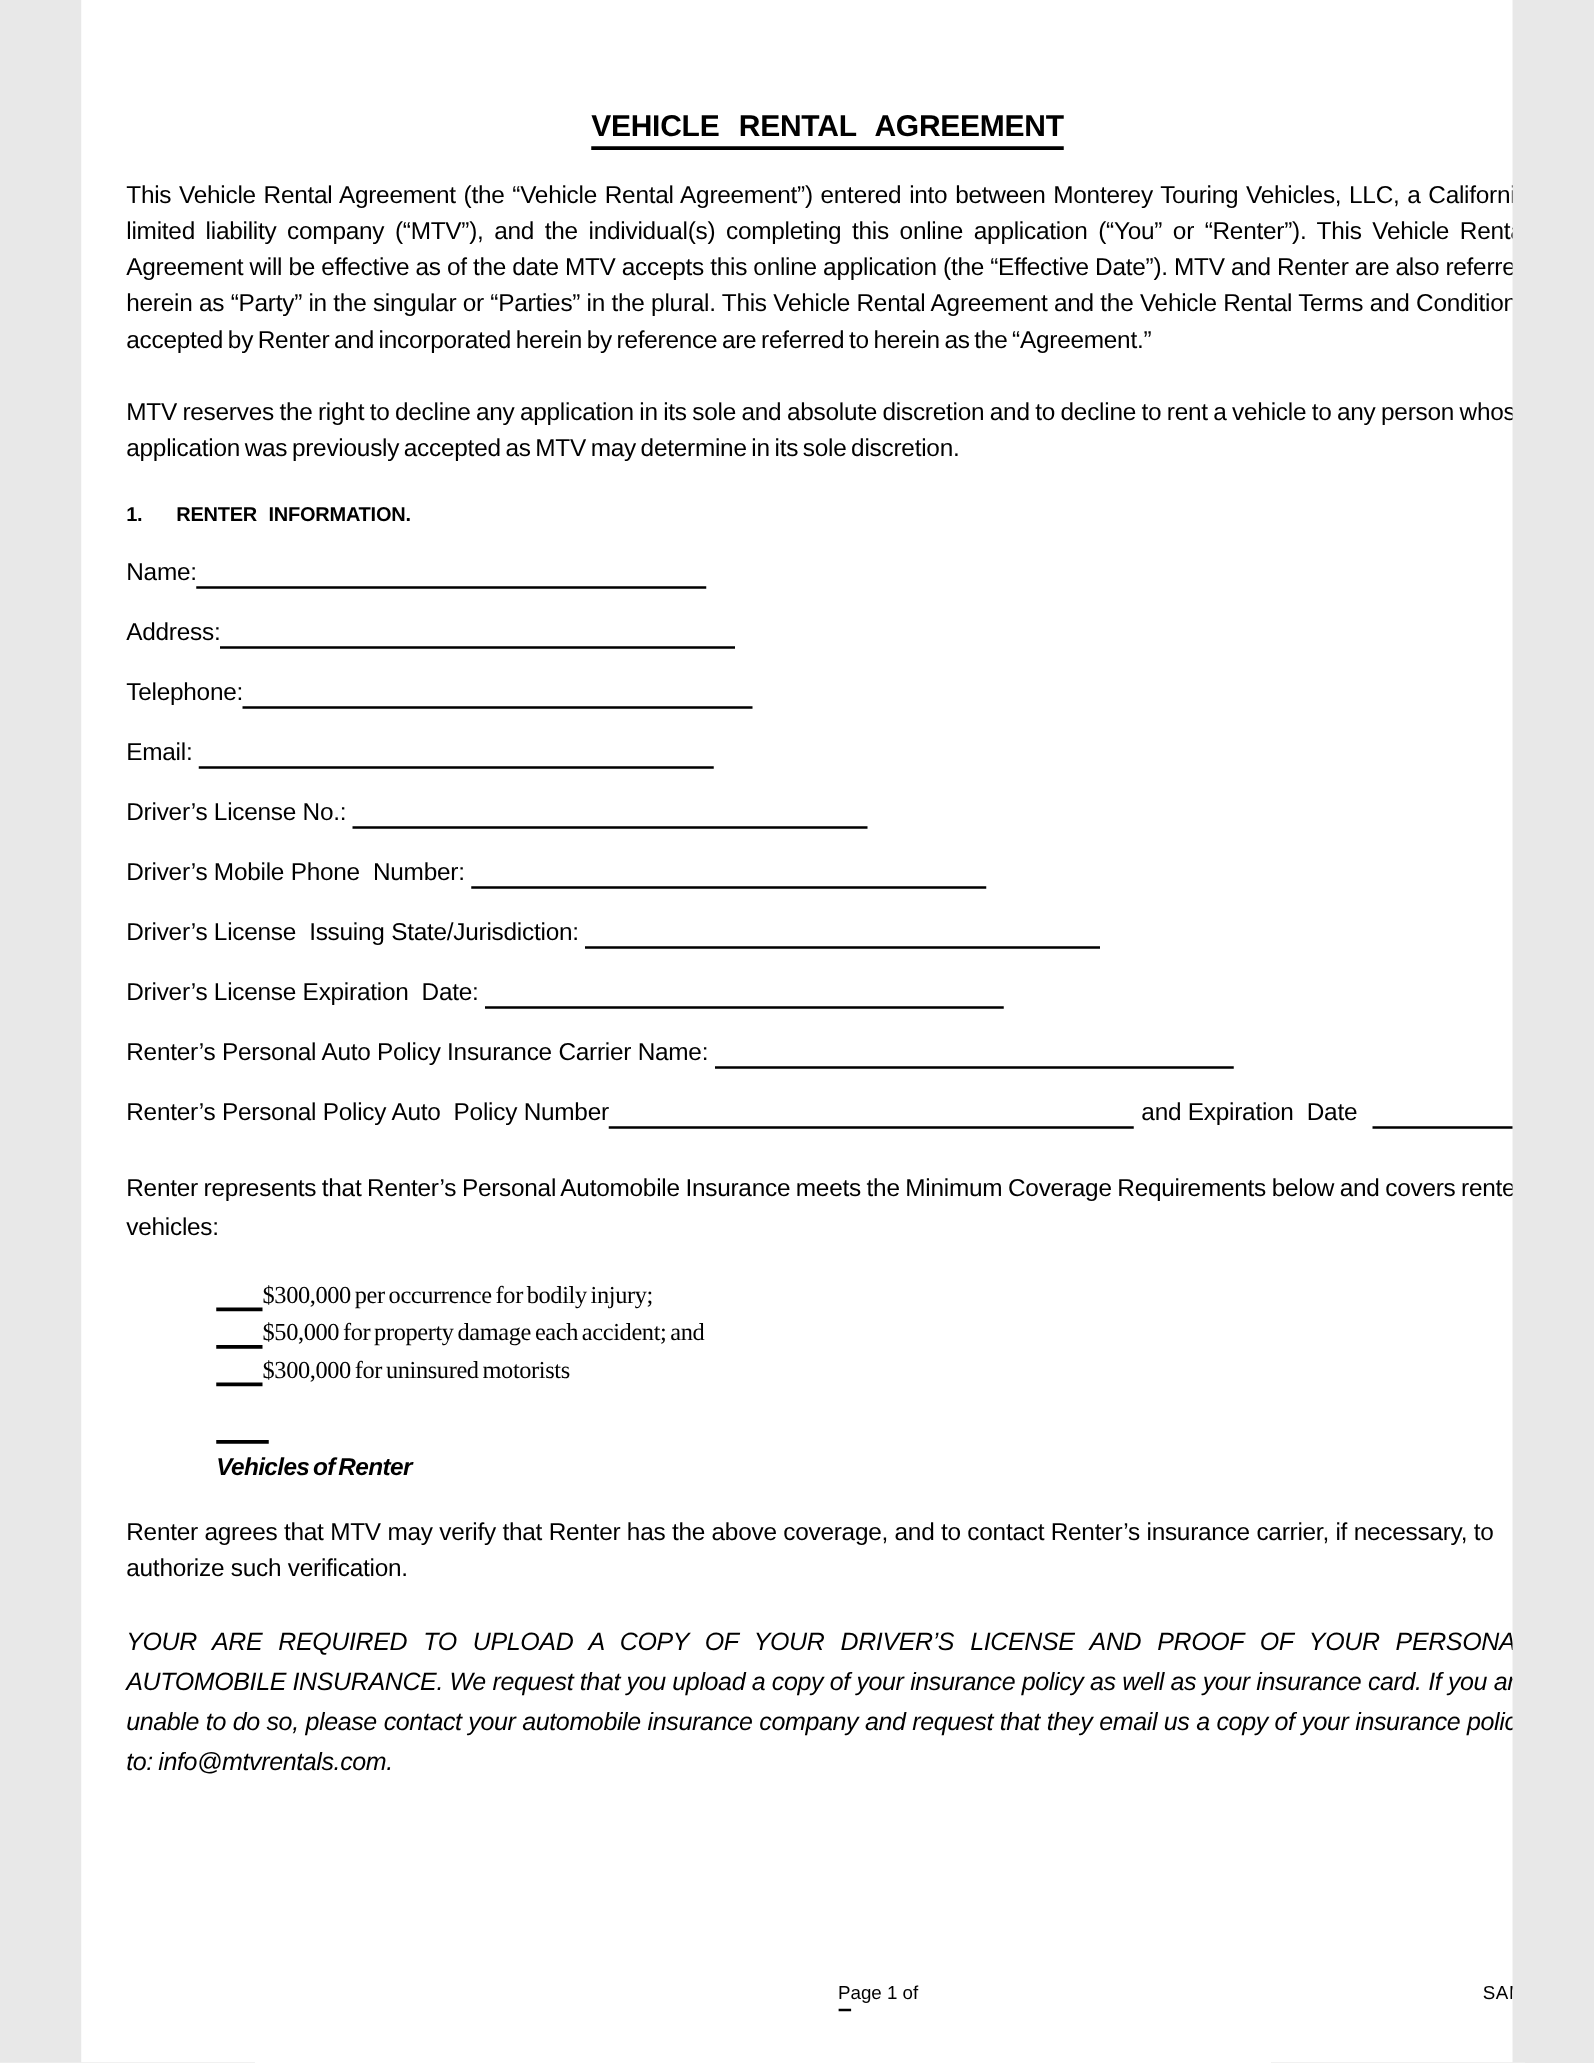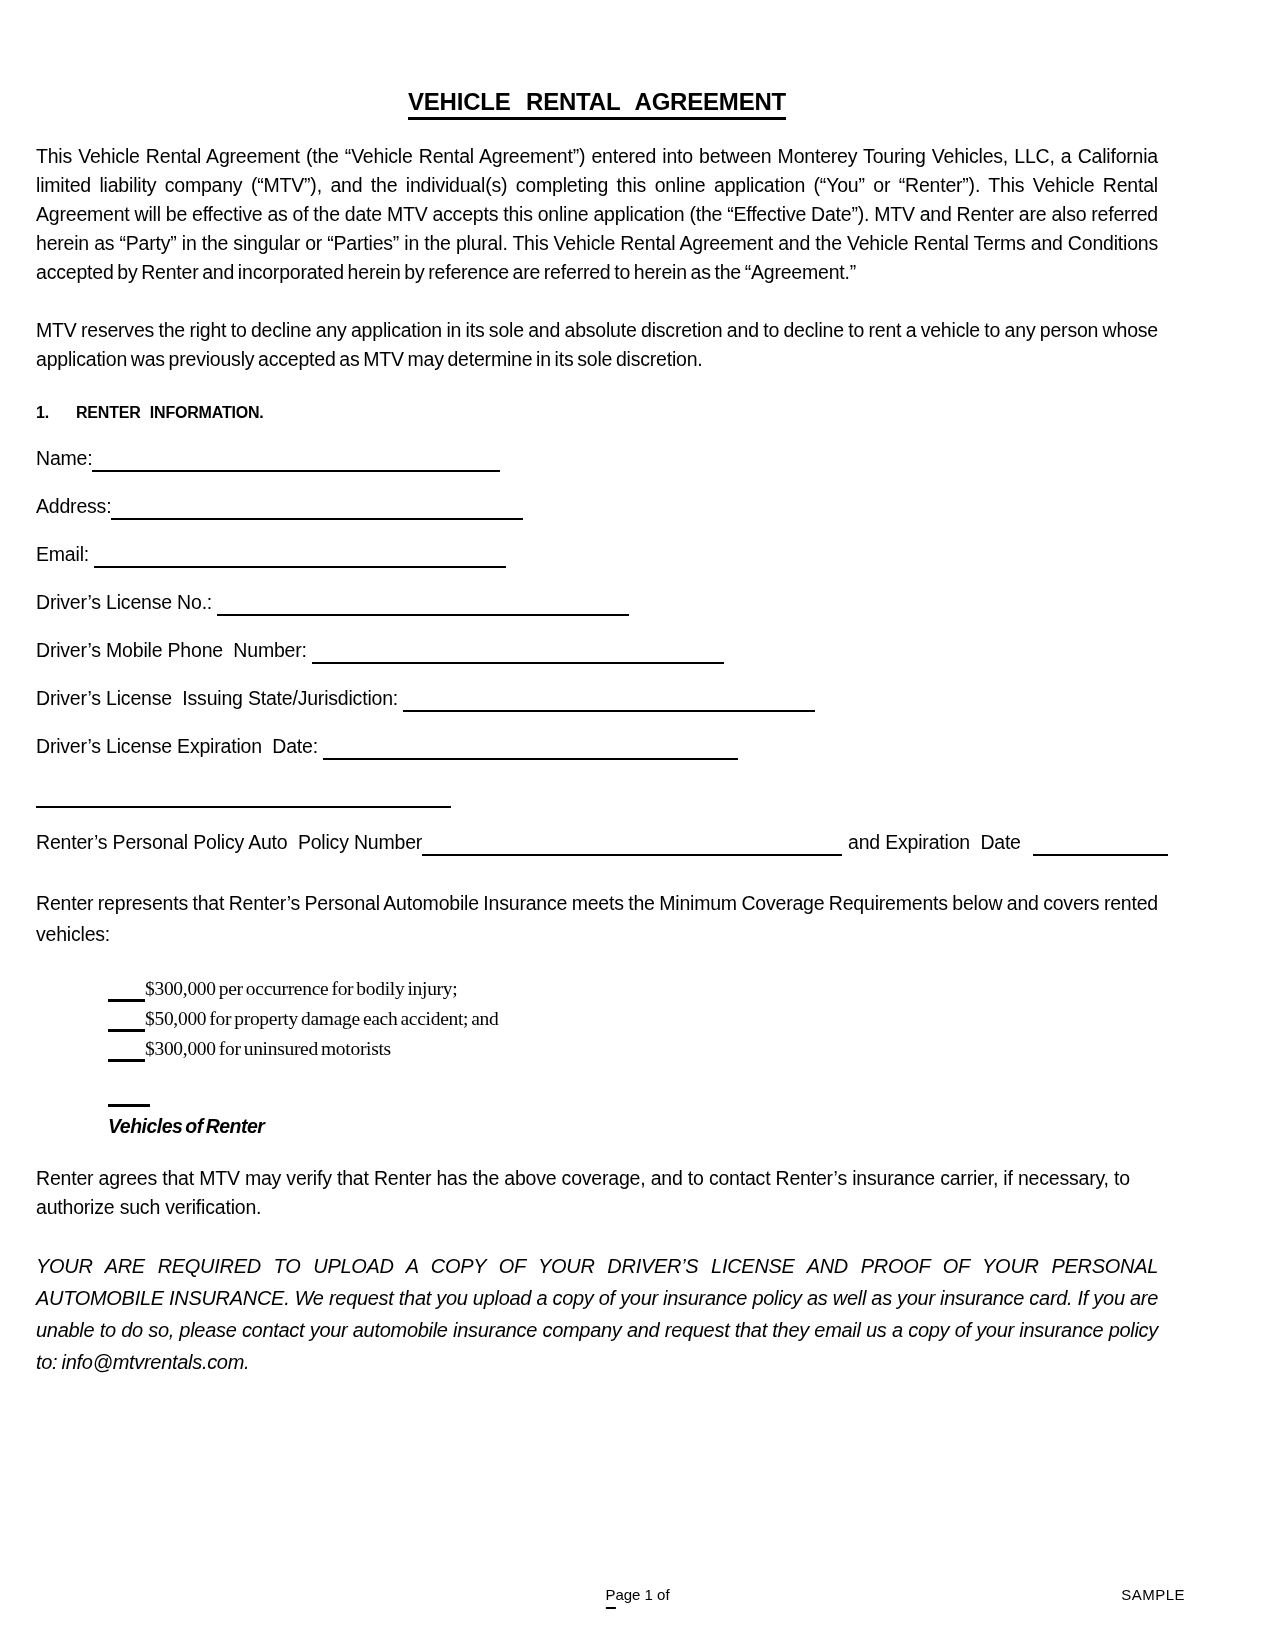--- a/index.html
+++ b/index.html
@@ -1,18 +1,18 @@
 <!DOCTYPE html>
 <html><head>
 <meta charset="utf-8">
 <style>
   html,body{margin:0;padding:0;background:#e8e8e8;}
   .page{
     position:relative;
-    width:1275px;height:1650px;
+    width:1145px;height:1650px;
     margin:0 auto;
     background:#ffffff;
     font-family:"Liberation Sans","DejaVu Sans",sans-serif;
     color:#000;
     overflow:hidden;
   }
   .content{position:absolute;left:36px;top:0;width:1122px;}
 
   .title{
     margin:88px 0 0 0;
@@ -151,36 +151,39 @@
     <h2 class="section-heading"><span class="sec-num">1.</span><span class="sec-title">RENTER INFORMATION.</span></h2>
 
     <div class="fields">
       <div class="field-row">
         <span class="field-label">Name:</span><span class="blank w410"></span>
       </div>
       <div class="field-row">
         <span class="field-label">Address:</span><span class="blank w412"></span>
       </div>
       <div class="field-row">
+        <span class="field-label">Telephone:</span><span class="blank w410"></span>
+      </div>
+      <div class="field-row">
         <span class="field-label">Email: </span><span class="blank w412"></span>
       </div>
       <div class="field-row">
         <span class="field-label">Driver’s License No.: </span><span class="blank w412"></span>
       </div>
       <div class="field-row">
         <span class="field-label">Driver’s Mobile Phone  Number: </span><span class="blank w412"></span>
       </div>
       <div class="field-row">
         <span class="field-label">Driver’s License  Issuing State/Jurisdiction: </span><span class="blank w412"></span>
       </div>
       <div class="field-row">
         <span class="field-label">Driver’s License Expiration  Date: </span><span class="blank w415"></span>
       </div>
       <div class="field-row">
-        <span class="blank w415"></span>
+        <span class="field-label">Renter’s Personal Auto Policy Insurance Carrier Name: </span><span class="blank w415"></span>
       </div>
       <div class="field-row">
         <span class="field-label">Renter’s Personal Policy Auto  Policy Number</span><span class="blank w420"></span><span class="field-label and-label">and Expiration  Date</span><span class="blank w135"></span>
       </div>
     </div>
 
     <p class="para justify coverage-intro">Renter represents that Renter’s Personal Automobile Insurance meets the Minimum Coverage Requirements below and covers rented  vehicles:</p>
 
     <div class="checklist">
       <div class="check-item">

